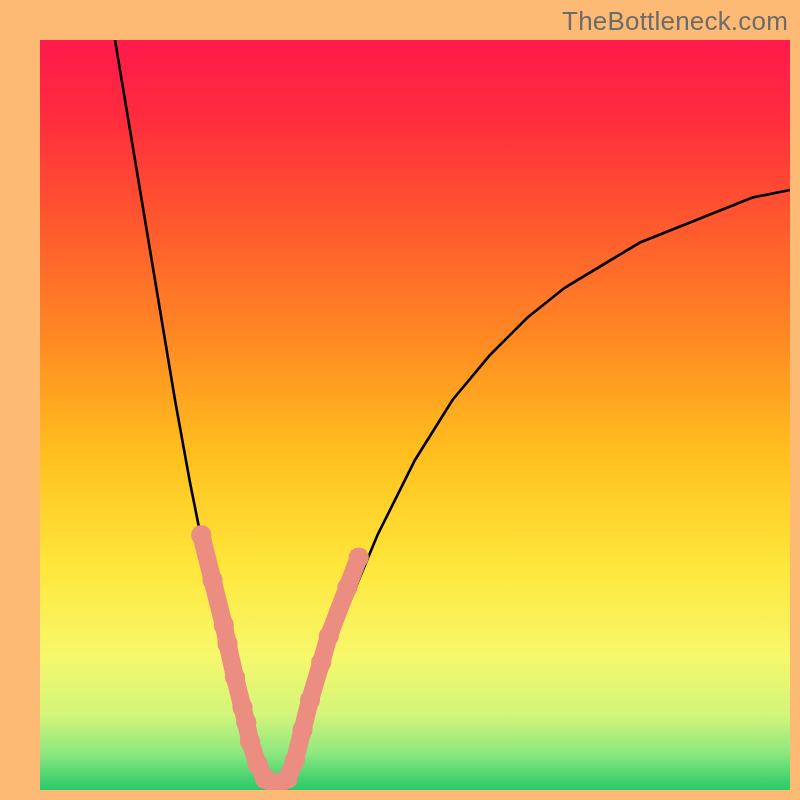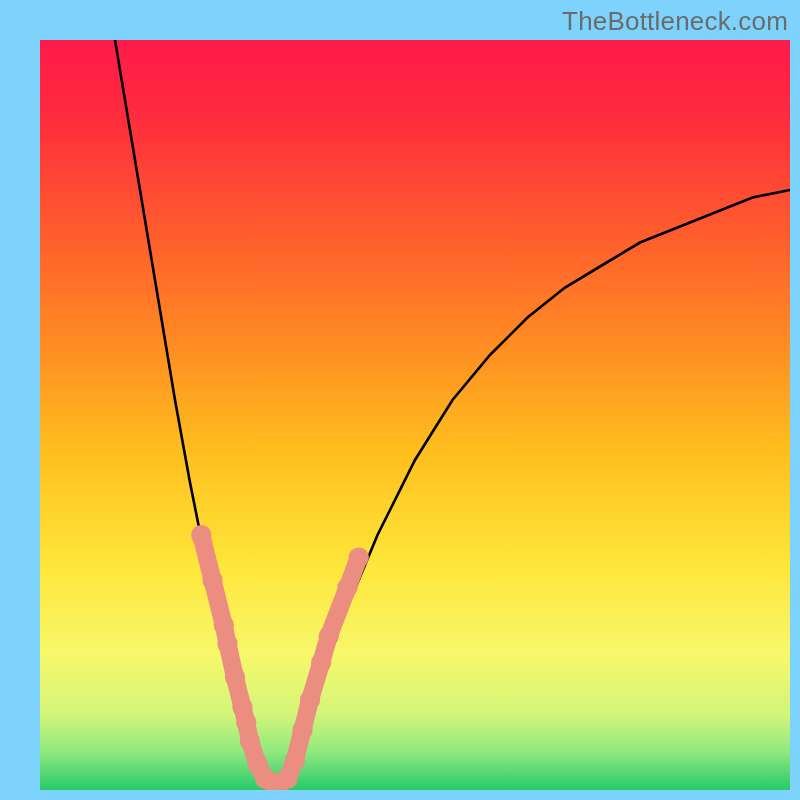--- a/index.html
+++ b/index.html
@@ -10,21 +10,21 @@
     overflow: hidden;
     background: #000;
     font-family: Arial, Helvetica, sans-serif;
   }
   .frame {
     position: absolute;
     left: 0;
     top: 0;
     width: 800px;
     height: 800px;
-    background: #7dd3fc;
+    background: #fdba74;
   }
   .plot-area {
     position: absolute;
     left: 40px;
     top: 40px;
     width: 750px;
     height: 750px;
     overflow: hidden;
   }
   .gradient {

